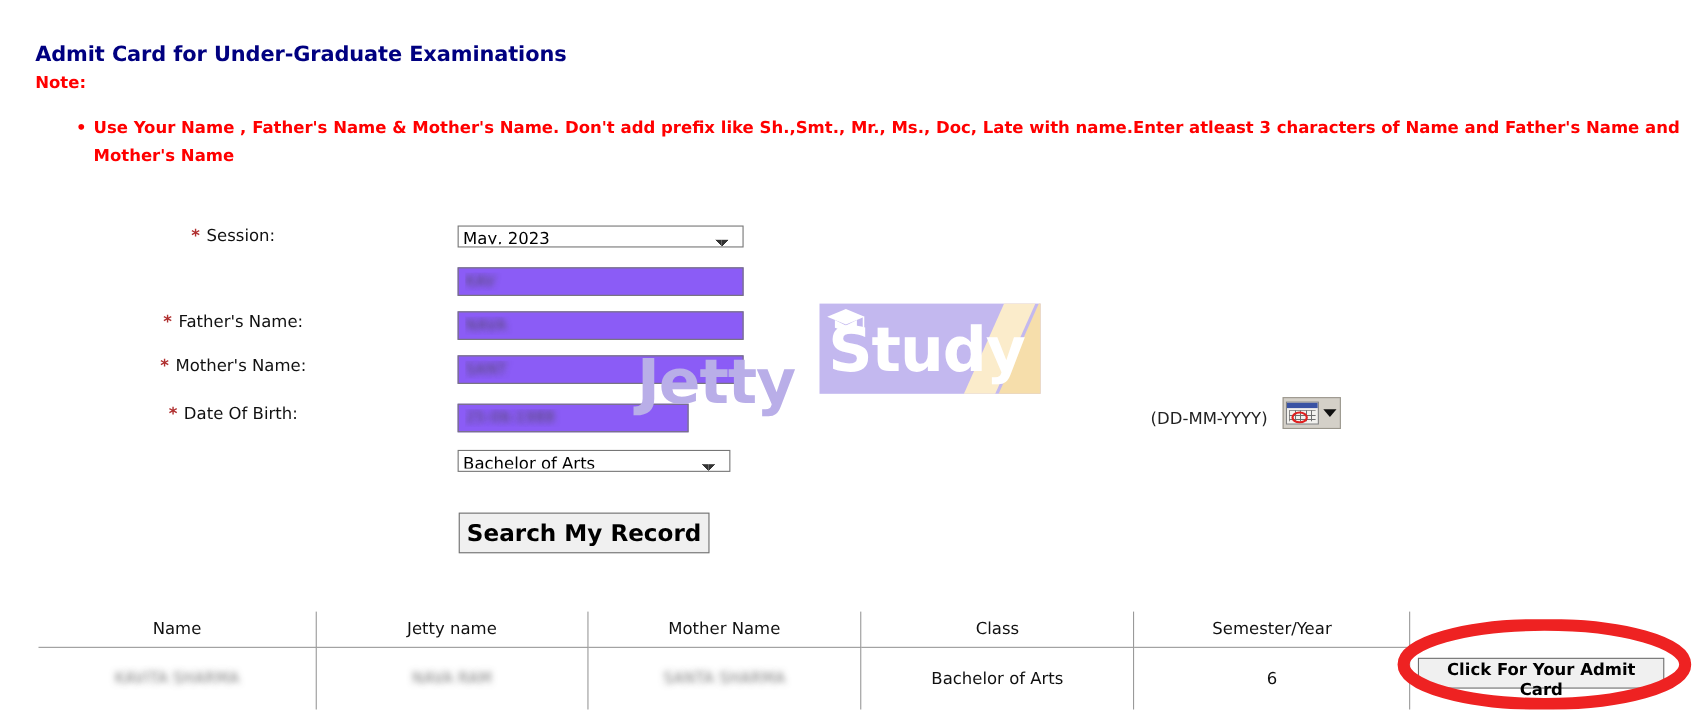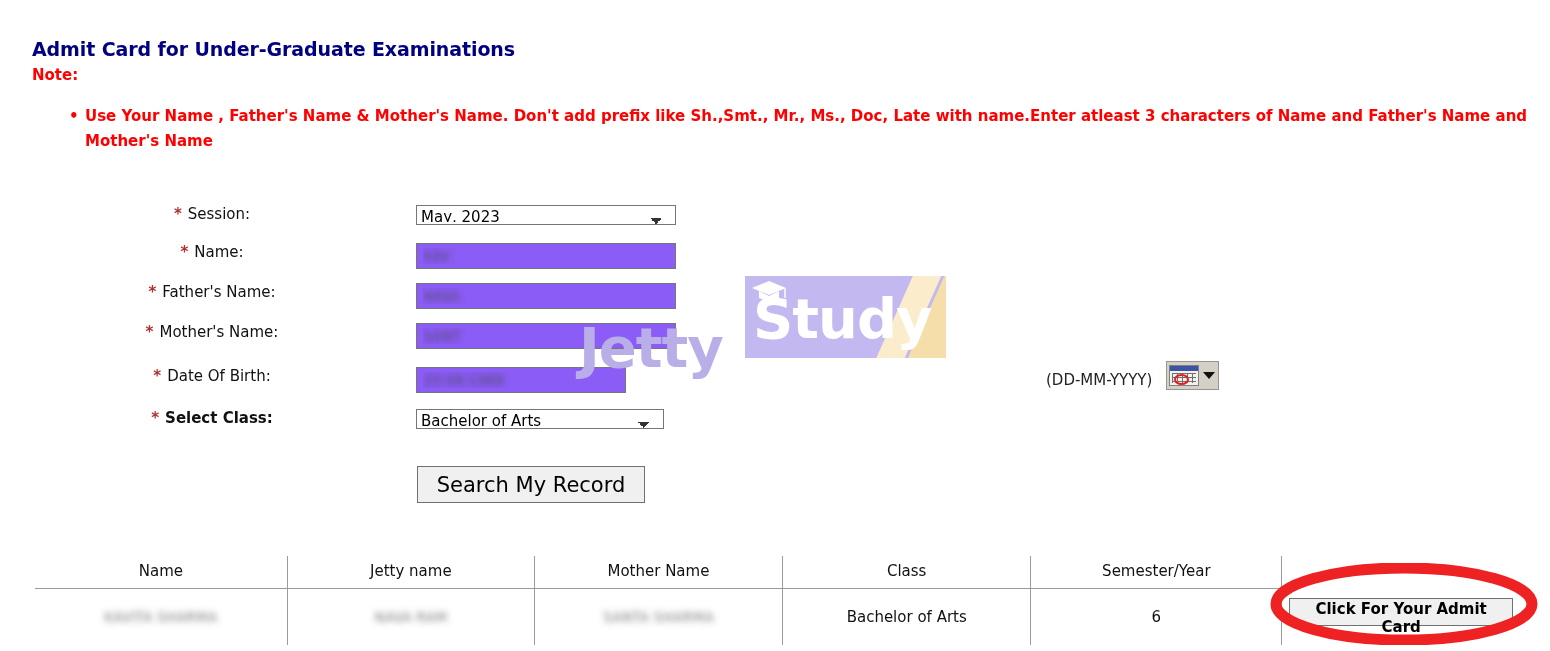--- a/index.html
+++ b/index.html
@@ -195,21 +195,21 @@
   .search-btn {
     position: absolute;
     left: 417px;
     top: 466px;
     width: 228px;
     height: 37px;
     background: #f0f0f0;
     border: 1px solid #707070;
     font-family: "DejaVu Sans", "Liberation Sans", sans-serif;
     font-size: 21px;
-    font-weight: normal;
+    font-weight: bold;
     color: #000000;
     cursor: pointer;
   }
 
   
   .watermark {
     position: absolute;
     left: 579px;
     top: 276px;
     width: 367px;
@@ -348,23 +348,20 @@
       <span class="req">*</span><span class="lbl">Session:</span>
     </div>
     <div class="field-wrap">
       <select class="sel sel-session">
         <option>May, 2023</option>
       </select>
     </div>
   </div>
 
   <div class="form-row" style="margin-top:4px;">
-    <div class="form-label">
-      <span class="req">*</span><span class="lbl">Name:</span>
-    </div>
     <div class="field-wrap">
       <input class="txt inp-name redacted" type="text" value="KAV" style="">
     </div>
   </div>
 
   <div class="form-row" style="margin-top:6px;">
     <div class="form-label">
       <span class="req">*</span><span class="lbl">Father's Name:</span>
     </div>
     <div class="field-wrap">
@@ -393,23 +390,20 @@
           <span class="cal-top"></span>
           <span class="cal-grid"></span>
           <span class="cal-ring"></span>
         </span>
         <span class="cal-arrow"></span>
       </div>
     </div>
   </div>
 
   <div class="form-row" style="margin-top:8px;">
-    <div class="form-label bold">
-      <span class="req">*</span><span class="lbl">Select Class:</span>
-    </div>
     <div class="field-wrap">
       <select class="sel sel-class">
         <option>Bachelor of Arts</option>
       </select>
     </div>
   </div>
 </div>
 
 <button class="search-btn">Search My Record</button>
 

